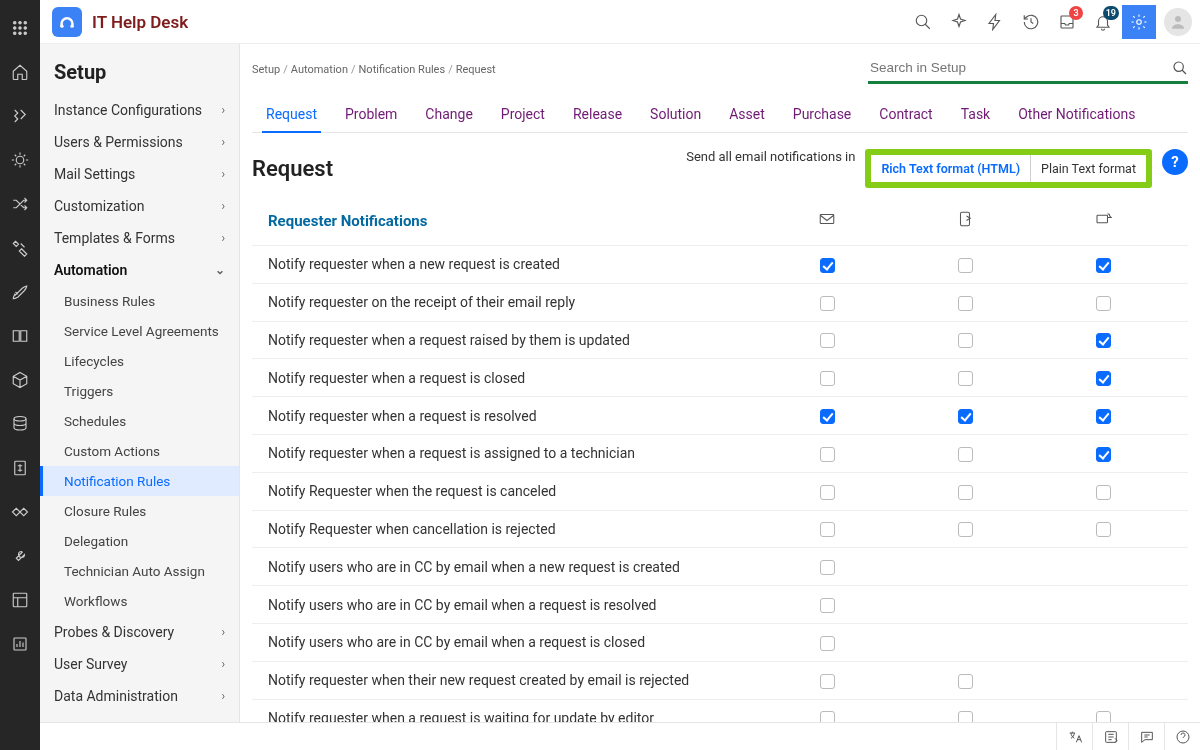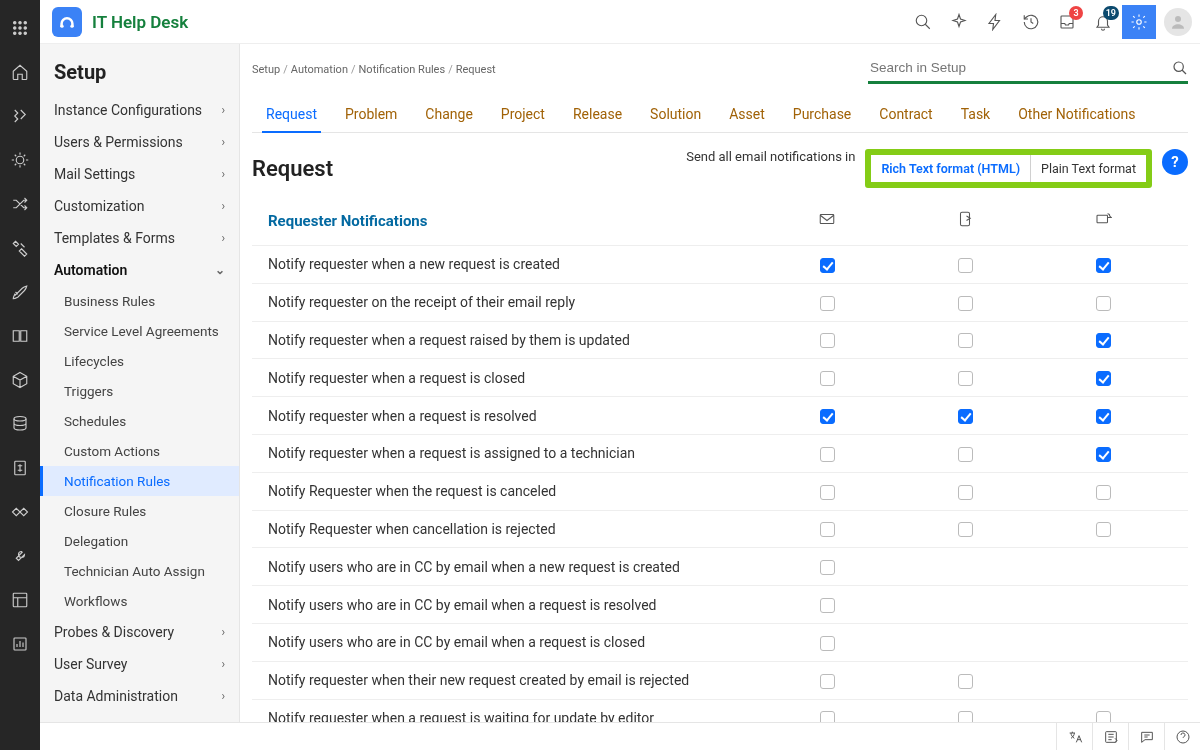--- a/index.html
+++ b/index.html
@@ -7,21 +7,21 @@
   
   
   .icon-rail { position: absolute; left:0; top:0; width:40px; height:750px; background:#262626; display:flex; flex-direction:column; align-items:center; padding-top:8px; gap:4px;}
   .icon-rail .rail-icon { width:40px; height:40px; display:flex; align-items:center; justify-content:center; color:#ccc; cursor:pointer; }
   .icon-rail .rail-icon svg, .icon-rail .rail-icon .glyph { width:18px; height:18px; stroke:#ccc; fill:none; stroke-width:1.5; }
   
   
   .topbar { position:absolute; left:40px; top:0; right:0; height:44px; background:#fff; display:flex; align-items:center; padding:0 8px 0 12px; border-bottom:1px solid #eee;}
   .app-logo { width:30px; height:30px; background:#3b82f6; border-radius:6px; display:flex; align-items:center; justify-content:center; margin-right:10px;}
   .app-logo svg { width:20px; height:20px; fill:#fff;}
-  .app-title { font-size:17px; font-weight:600; color:#15803d;}
+  .app-title { font-size:17px; font-weight:600; color:#7f1d1d;}
   .topbar-spacer { flex:1; }
   .topbar-icons { display:flex; align-items:center; gap:2px;}
   .topbar-icons .tb-icon { width:34px; height:34px; display:flex; align-items:center; justify-content:center; color:#555; cursor:pointer; position:relative;}
   .topbar-icons .tb-icon svg { width:18px; height:18px; stroke:#555; fill:none; stroke-width:1.5;}
   .topbar-icons .tb-icon.active { background:#3b82f6; }
   .topbar-icons .tb-icon.active svg { stroke:#fff;}
   .badge { position:absolute; top:1px; right:1px; background:#ef4444; color:#fff; font-size:9px; font-weight:600; border-radius:8px; min-width:14px; height:14px; display:flex; align-items:center; justify-content:center; padding:0 3px;}
   .badge.blue { background:#0c4a6e; }
   .avatar { width:28px; height:28px; border-radius:50%; background:#e5e5e5; display:flex; align-items:center; justify-content:center; margin-left:6px;}
   .avatar svg { width:18px; height:18px; fill:#bbb;}
@@ -38,21 +38,21 @@
   
   .main { position:absolute; left:240px; top:44px; right:0; bottom:28px; overflow-y:auto; padding:0 12px 0 12px;}
   .crumb-row { display:flex; align-items:center; justify-content:space-between; padding:10px 0 6px;}
   .breadcrumb { font-size:11px; color:#666;}
   .breadcrumb .sep { color:#999; padding:0 3px;}
   .search-setup { display:flex; align-items:center; border-bottom:3px solid #15803d; width:320px;}
   .search-setup input { border:none; outline:none; flex:1; font-size:13.5px; padding:6px 2px; color:#333; background:transparent;}
   .search-setup svg { width:16px; height:16px; stroke:#555; fill:none; stroke-width:1.8;}
   
   .tabs { display:flex; border-bottom:1px solid #e5e5e5; margin-top:6px;}
-  .tab { padding:10px 14px; font-size:14px; color:#a16207; cursor:pointer; position:relative;}
+  .tab { padding:10px 14px; font-size:14px; color:#701a75; cursor:pointer; position:relative;}
   .tab.active { color:#0a6cff;}
   .tab.active::after { content:""; position:absolute; left:10px; right:10px; bottom:-1px; height:2px; background:#0a6cff;}
   
   .section-header { display:flex; align-items:center; justify-content:space-between; padding:16px 0 8px;}
   .section-title { font-size:22px; font-weight:600; color:#222;}
   .format-row { display:flex; align-items:flex-start; gap:10px; font-size:13px; color:#333;}
   .format-toggle { display:flex; border:6px solid #84cc16; border-radius:3px; overflow:hidden;}
   .format-toggle .opt { padding:6px 10px; font-size:12.5px; cursor:pointer; color:#333;}
   .format-toggle .opt.active { color:#0a6cff; font-weight:600;}
   .format-toggle .opt + .opt { border-left:1px solid #d0d0d0;}

